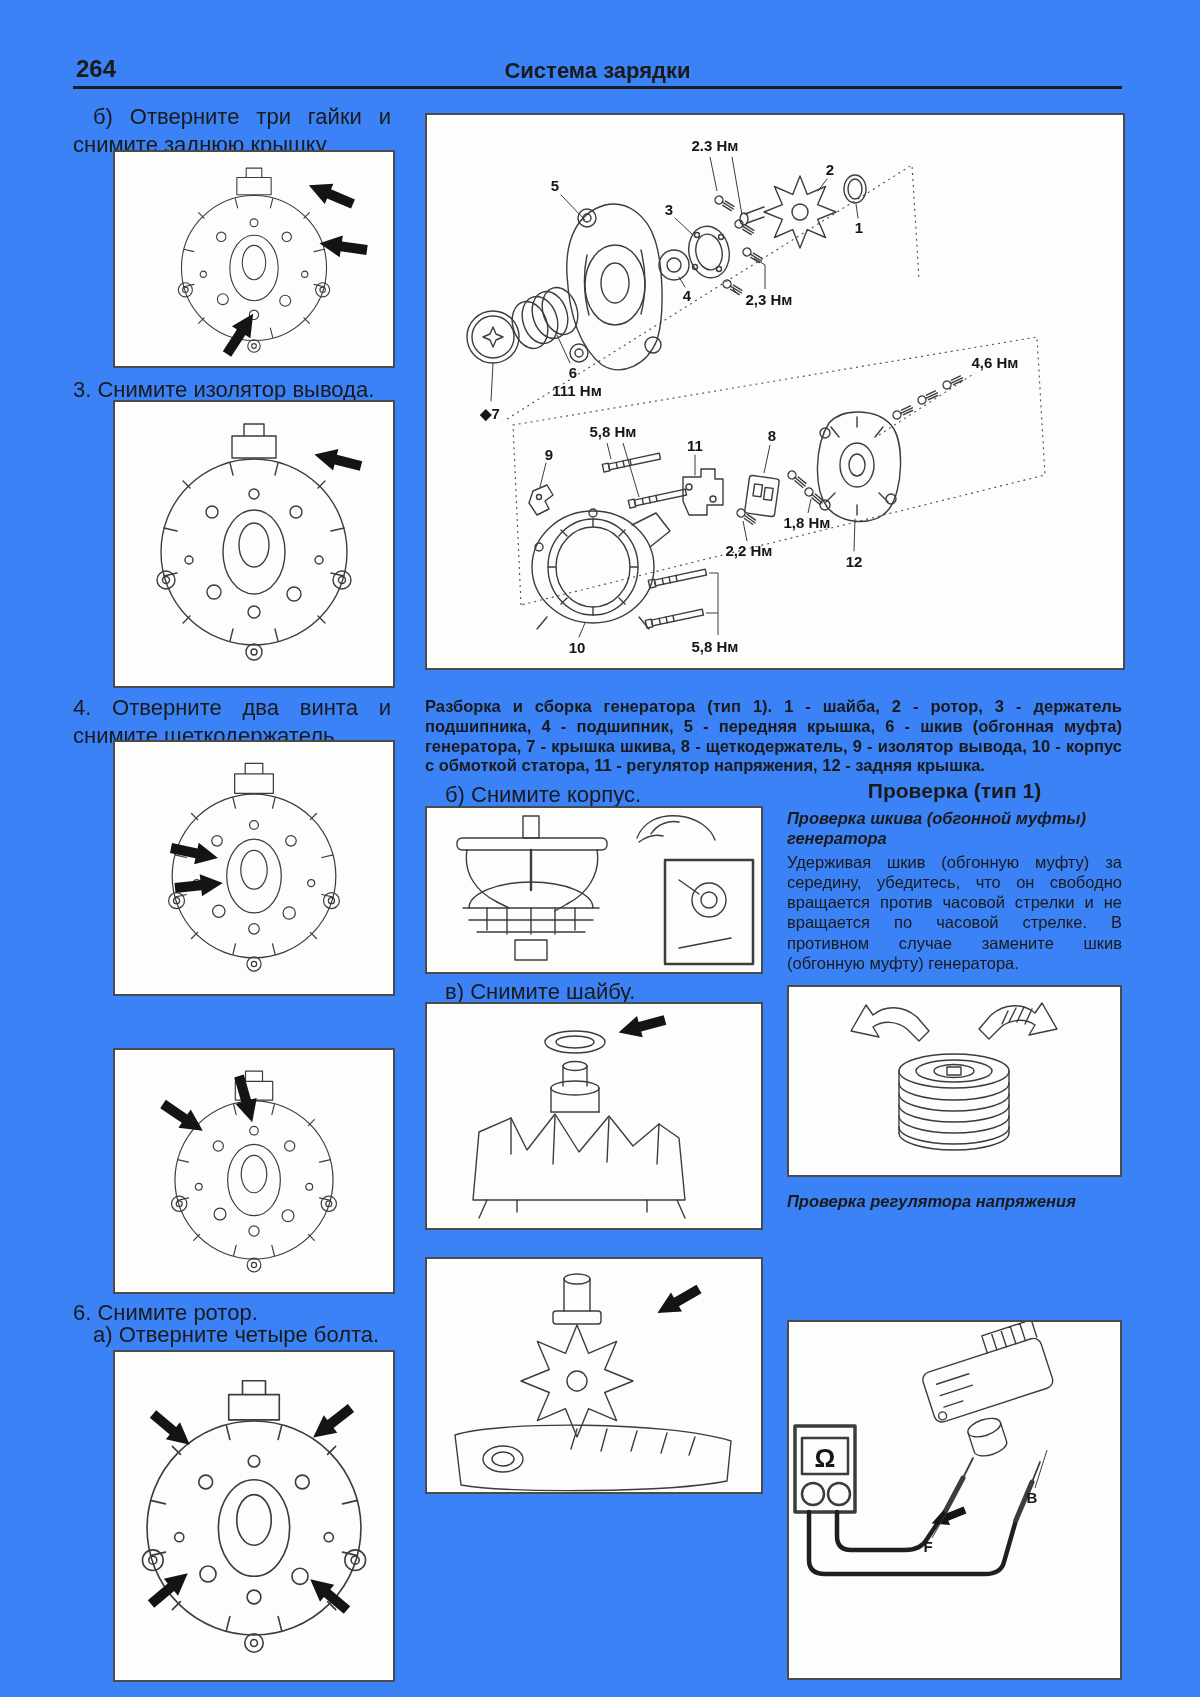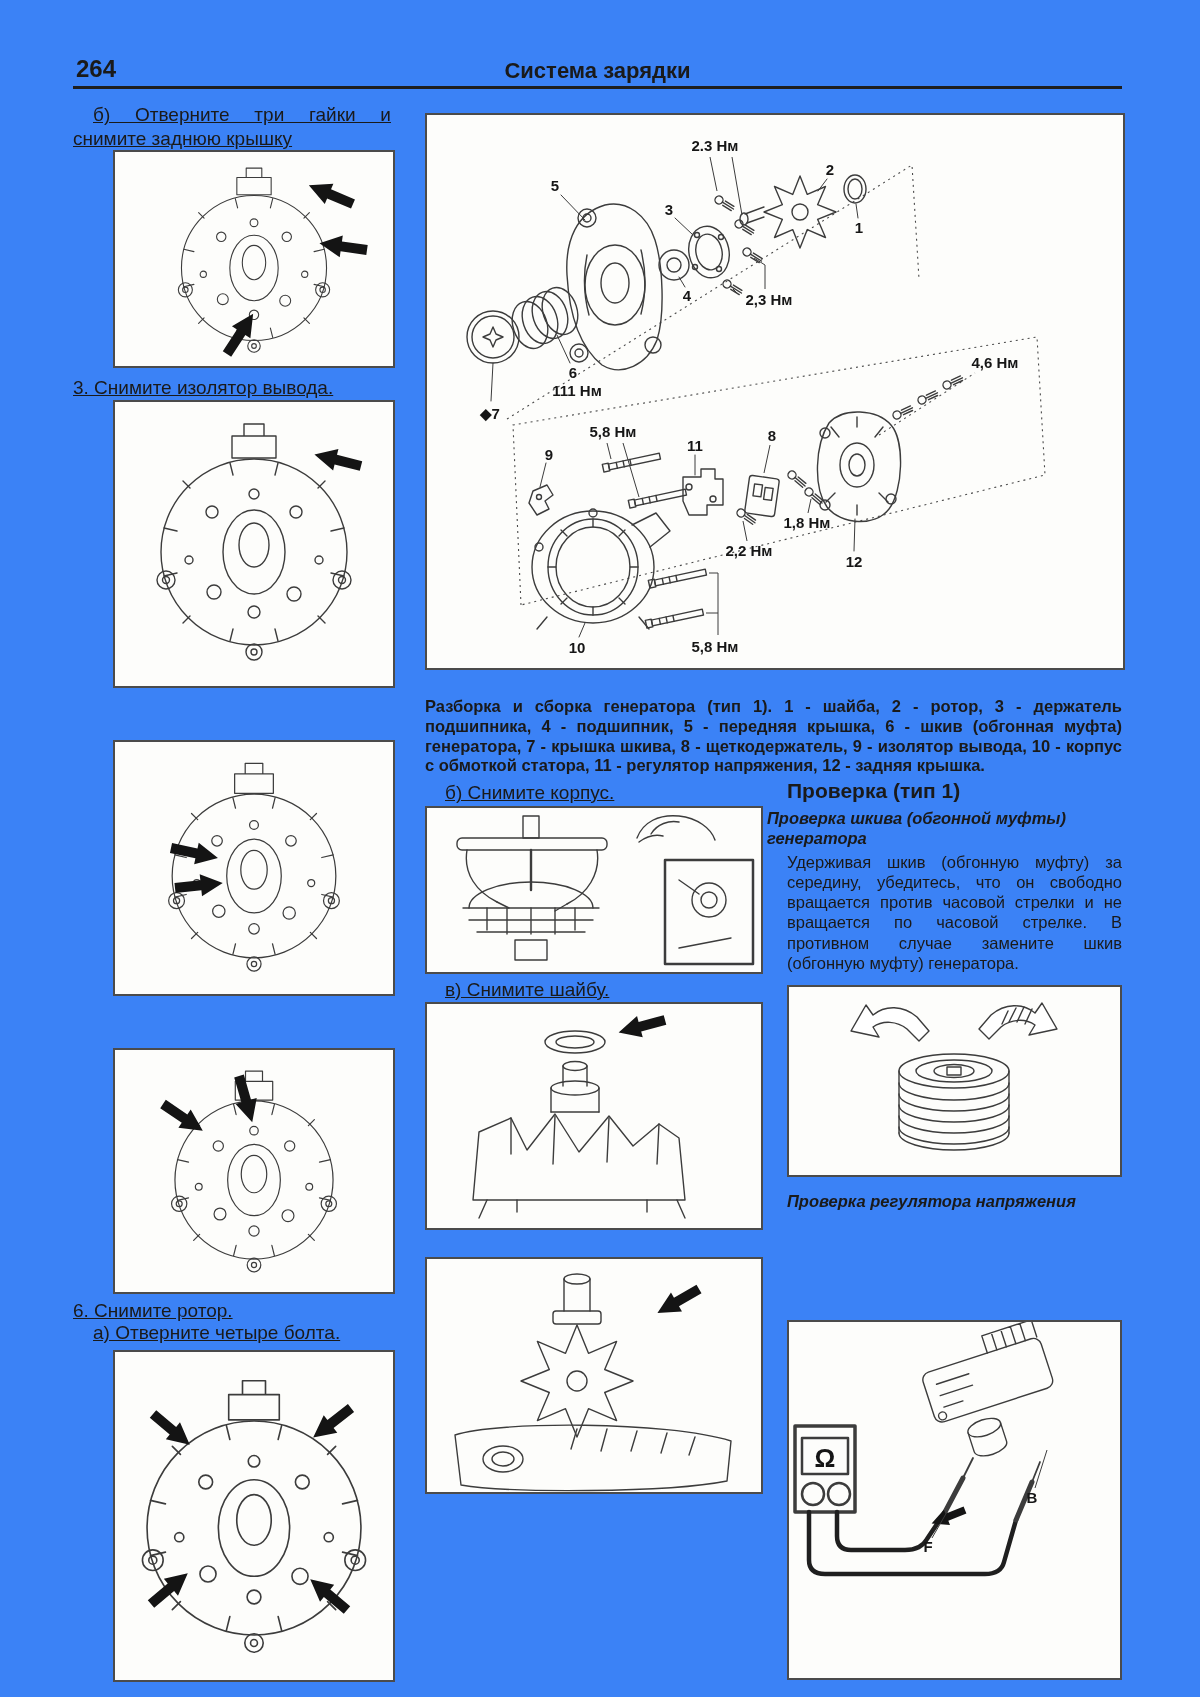--- a/index.html
+++ b/index.html
@@ -6,24 +6,24 @@
   html,body { background:#d9d9d6; }
   .page {
     position:relative; width:1200px; height:1697px; margin:0 auto;
     background:#3b82f6; color:#1a1a1a;
     font-family:"Liberation Sans", sans-serif; overflow:hidden;
   }
   .abs { position:absolute; }
   .hdr-num { font-size:24px; font-weight:700; }
   .hdr-title { font-size:22px; font-weight:700; text-align:center; }
   .hdr-rule { background:#1e1e1e; height:3px; }
-  .step { font-size:19px; line-height:1.27; text-align:justify;text-decoration:underline; }
+  .step { font-size:22px; line-height:1.27; text-align:justify; }
   .indent { text-indent:20px; }
   .caption { font-size:16.5px; font-weight:700; line-height:1.2; text-align:justify;margin-top:14px; }
-  .h2 { font-size:21px; font-weight:700; }
+  .h2 { font-size:21px; font-weight:700;text-align:center; }
   .h3 { font-size:16.5px; font-weight:700; font-style:italic; line-height:1.22; }
   .body-par { font-size:16.5px; line-height:1.22; text-align:justify; }
   .fig { border:2px solid #4b4b4b; background:#fdfdfb; }
   .fig svg { display:block; }
   .ln { stroke:#3c3c3c; fill:none; stroke-width:1.4; stroke-linecap:round; stroke-linejoin:round; }
   .thk { stroke-width:2.4; }
   .blk { fill:#141414; stroke:none; }
   .dsh { stroke:#4a4a4a; fill:none; stroke-width:1.1; stroke-dasharray:2,4; }
   .ldr { stroke:#3c3c3c; fill:none; stroke-width:1; }
   .wire { stroke:#1f1f1f; fill:none; stroke-width:4.5; stroke-linejoin:round; stroke-linecap:round; }
@@ -98,20 +98,21 @@
           <circle cx="-88" cy="28" r="3.5"></circle>
         <circle cx="88" cy="28" r="9"></circle>
           <circle cx="88" cy="28" r="3.5"></circle>
         <circle cy="100" r="8"></circle>
           <circle cy="100" r="3"></circle>
       </g>
       <use href="#a2" transform="translate(246,64) rotate(194)"></use>
     </svg>
   </figure>
 
+  <p class="abs step" style="left:73px; top:694px; width:318px;">4. Отверните два винта и снимите щеткодержатель.</p>
 
   <figure class="abs fig" style="left:113px; top:740px; width:282px; height:256px;">
     <svg viewBox="0 0 278 252" width="278" height="252">
       <defs>
           <polygon id="a3" class="blk" points="0,-5 26,-5 26,-11 48,0 26,11 26,5 0,5"></polygon>
         </defs>
       <g class="ln" transform="translate(139,134) scale(0.88)">
         <circle r="93"></circle>
         <path d="M77,-21 L90,-24 M64,-64 L71,-71 M21,-77 L24,-89 M-21,-77 L-24,-89 M-64,-64 L-71,-71 M-77,-21 L-90,-24 M-77,21 L-90,24 M-64,64 L-71,71 M-21,77 L-24,89 M21,77 L24,89 M64,64 L71,71 M77,21 L90,24"></path>
         <ellipse rx="31" ry="42"></ellipse>
@@ -470,21 +471,21 @@
         <path d="M28,176 C70,162 240,162 304,182 L300,222 C240,234 80,234 34,226 Z"></path>
         <ellipse cx="76" cy="200" rx="20" ry="13"></ellipse>
           <ellipse cx="76" cy="200" rx="11" ry="7"></ellipse>
         <path d="M150,170 l-6,20 M180,170 l-6,22 M210,172 l-6,20 M240,174 l-6,20 M268,178 l-6,18"></path>
       </g>
       <use href="#a7" transform="translate(272,30) rotate(150)"></use>
     </svg>
   </figure>
 
   <h2 class="abs h2" style="left:787px; top:779px; width:335px;">Проверка (тип 1)</h2>
-  <h3 class="abs h3" style="left:767px; top:808px; width:335px;">Проверка шкива (обгонной муфты) генератора</h3>
+  <h3 class="abs h3" style="left:787px; top:808px; width:335px;">Проверка шкива (обгонной муфты) генератора</h3>
   <p class="abs body-par" style="left:787px; top:852px; width:335px;">Удерживая шкив (обгонную муфту) за середину, убедитесь, что он свободно вращается против часовой стрелки и не вращается по часовой стрелке. В противном случае замените шкив (обгонную муфту) генератора.</p>
 
   <figure class="abs fig" style="left:787px; top:985px; width:335px; height:192px;">
     <svg viewBox="0 0 331 188" width="331" height="188">
       <g class="ln">
         <path d="M140,44 L128,30 C114,18 96,18 84,28 L77,18 L62,44 L90,50 L84,40 C94,33 108,34 118,42 L130,54 Z" fill="#ffffff"></path>
         <path d="M190,42 L202,28 C216,16 234,16 246,26 L253,16 L268,42 L240,48 L246,38 C236,31 222,32 212,40 L200,52 Z" fill="#ffffff"></path>
         <path d="M243,22 l-7,15 M235,20 l-7,15 M227,21 l-7,14 M219,24 l-6,13"></path>
         <ellipse cx="165" cy="84" rx="55" ry="17"></ellipse>
           <ellipse cx="165" cy="84" rx="38" ry="11"></ellipse>

